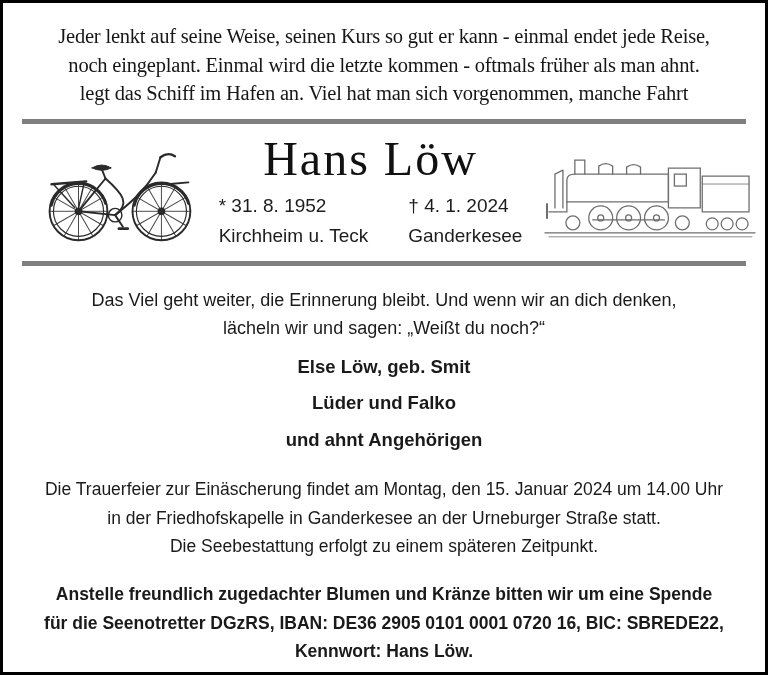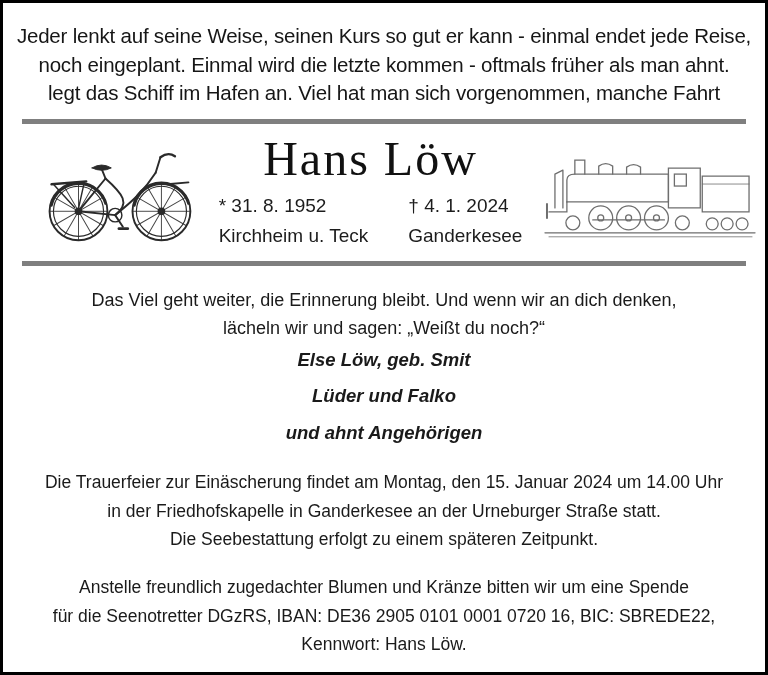--- a/index.html
+++ b/index.html
@@ -9,21 +9,21 @@
     box-sizing: border-box;
     border: 3px solid #000000;
     background: #ffffff;
     color: #1a1a1a;
     font-family: "Liberation Sans", sans-serif;
     overflow: hidden;
   }
   .epitaph {
     margin-top: 19px;
     text-align: center;
-    font-family: Liberation Sans, sans-serif;
+    font-family: Liberation Serif, serif;
     font-size: 20.5px;
     line-height: 1.40;
     letter-spacing: -0.2px;
     color: #161616;
   }
   .rule {
     height: 5px;
     background: #7f7f7f;
     margin: 11px 19px 0 19px;
   }
@@ -55,34 +55,34 @@
     line-height: 1.55;
     text-align: left;
     color: #1c1c1c;
   }
   .memory {
     margin-top: 21px;
     text-align: center;
     font-size: 18px;
     line-height: 1.55;
   }
-  .mourners { margin-top: 8px; text-align: center; font-style: italic; }
+  .mourners { margin-top: 15px; text-align: center; }
   .mourner {
     font-weight: bold;
     font-size: 18.5px;
     line-height: 1;
     margin-bottom: 18px;
   }
   .para {
     text-align: center;
     font-size: 17.5px;
     line-height: 1.62;
   }
   .para-funeral  { margin-top: 26px; }
-  .para-donation { margin-top: 20px; }
+  .para-donation { margin-top: 20px; font-weight: bold; }
   svg { display: block; }
 </style>
 </head>
 <body>
 
 <div class="sheet">
 
   <div class="epitaph">
     <div>Jeder lenkt auf seine Weise, seinen Kurs so gut er kann - einmal endet jede Reise,</div>
     <div>noch eingeplant. Einmal wird die letzte kommen - oftmals früher als man ahnt.</div>

